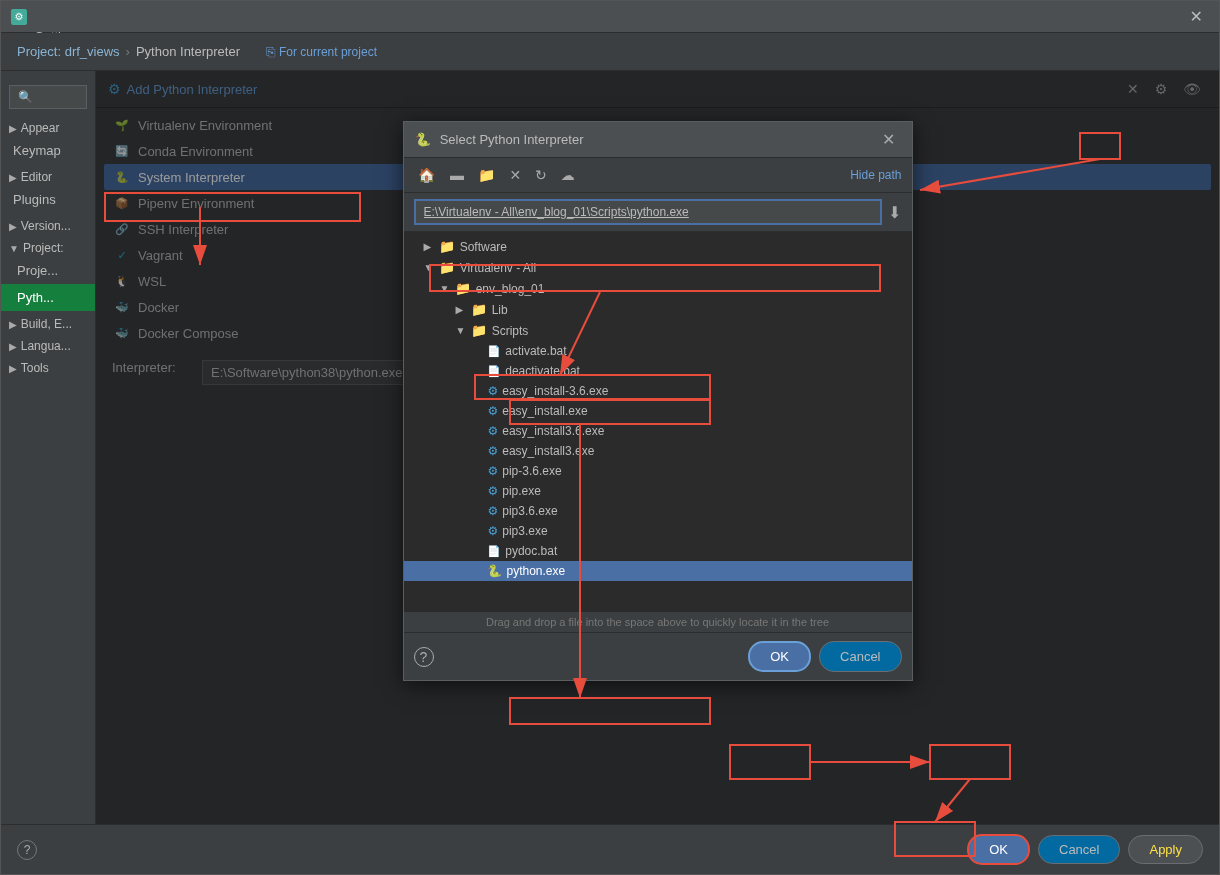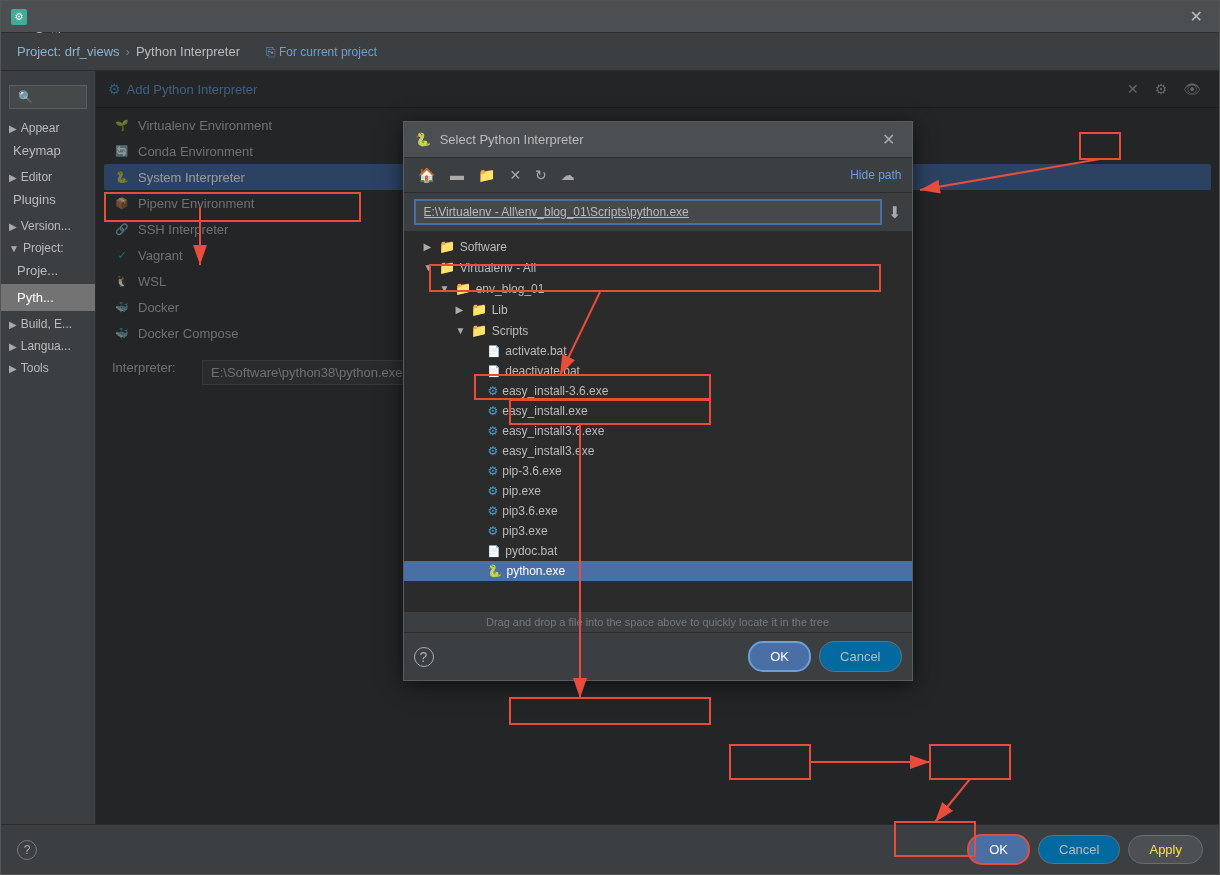--- a/index.html
+++ b/index.html
@@ -101,21 +101,21 @@
       padding: 6px 12px;
       cursor: pointer;
       font-size: 13px;
       color: #bbbbbb;
       display: flex;
       align-items: center;
       gap: 6px;
       white-space: nowrap;
       overflow: hidden;
     }
-    .sidebar-item.active { background: #737373; color: white; }
+    .sidebar-item.active { background: #15803d; color: white; }
     .sidebar-section {
       padding: 6px 8px 2px 8px;
       font-size: 12px;
       color: #bbbbbb;
       cursor: pointer;
       display: flex;
       align-items: center;
       gap: 4px;
     }
     .expand-arrow { font-size: 10px; color: #aaa; }

